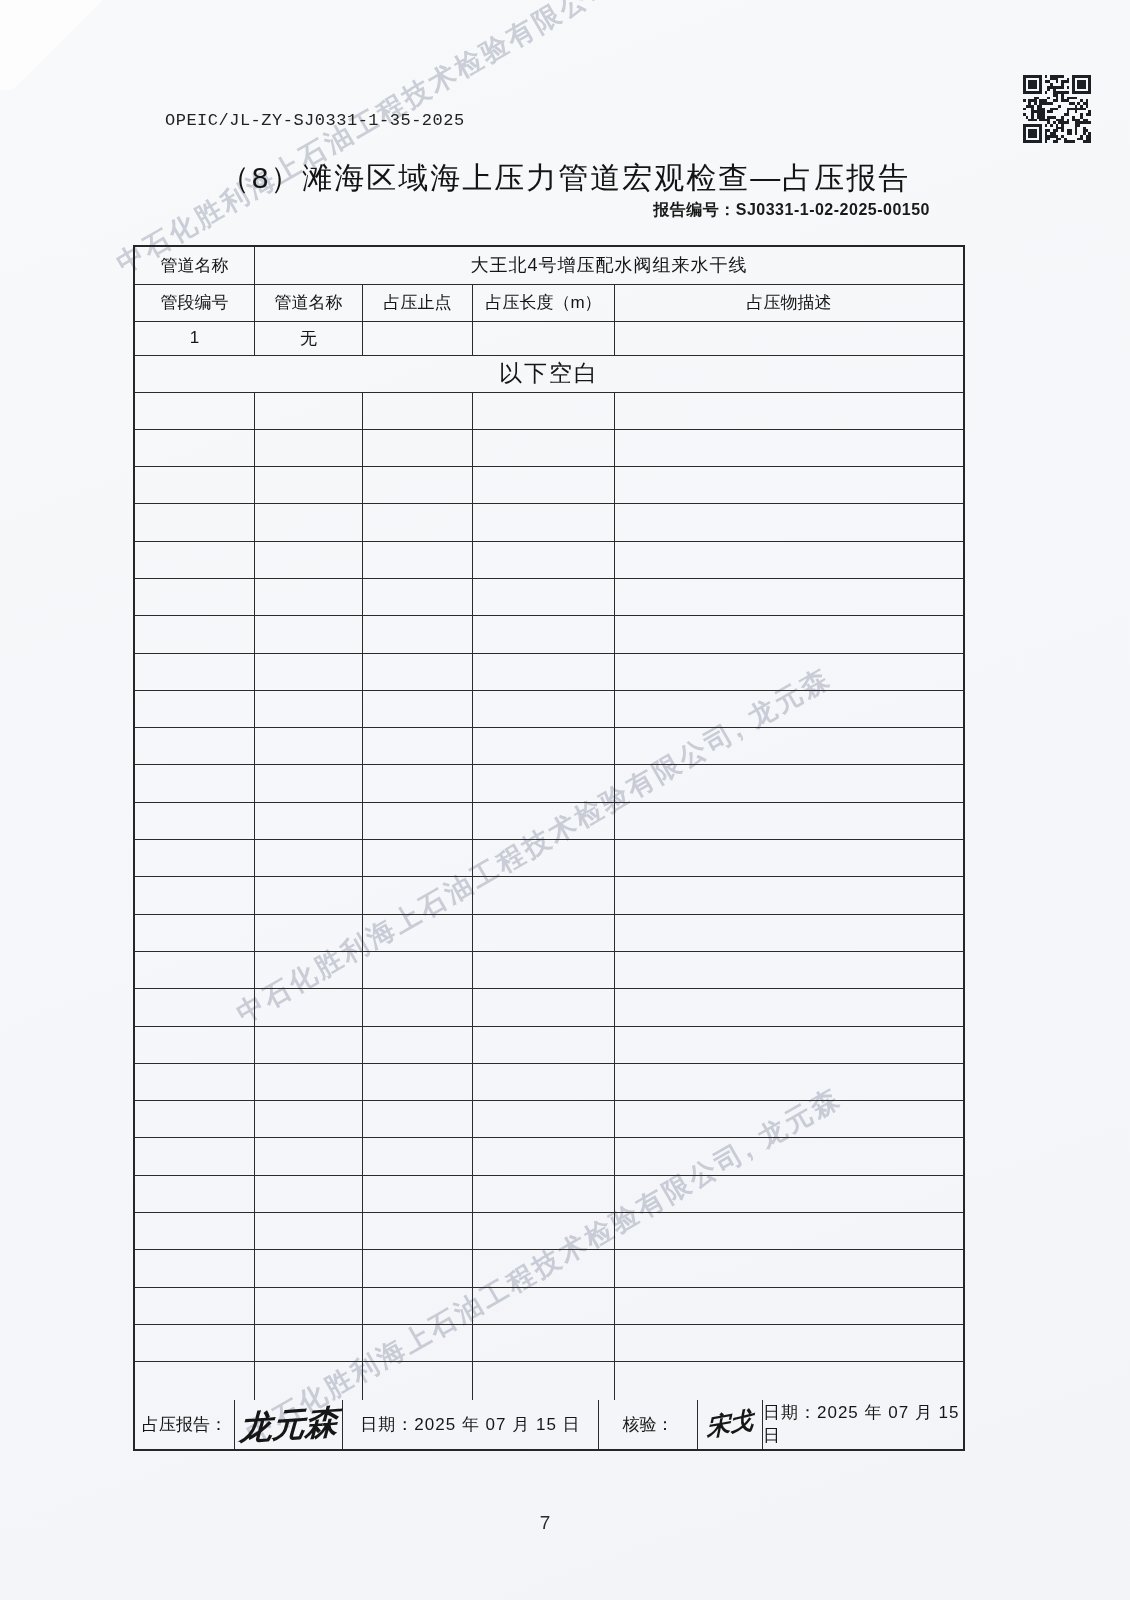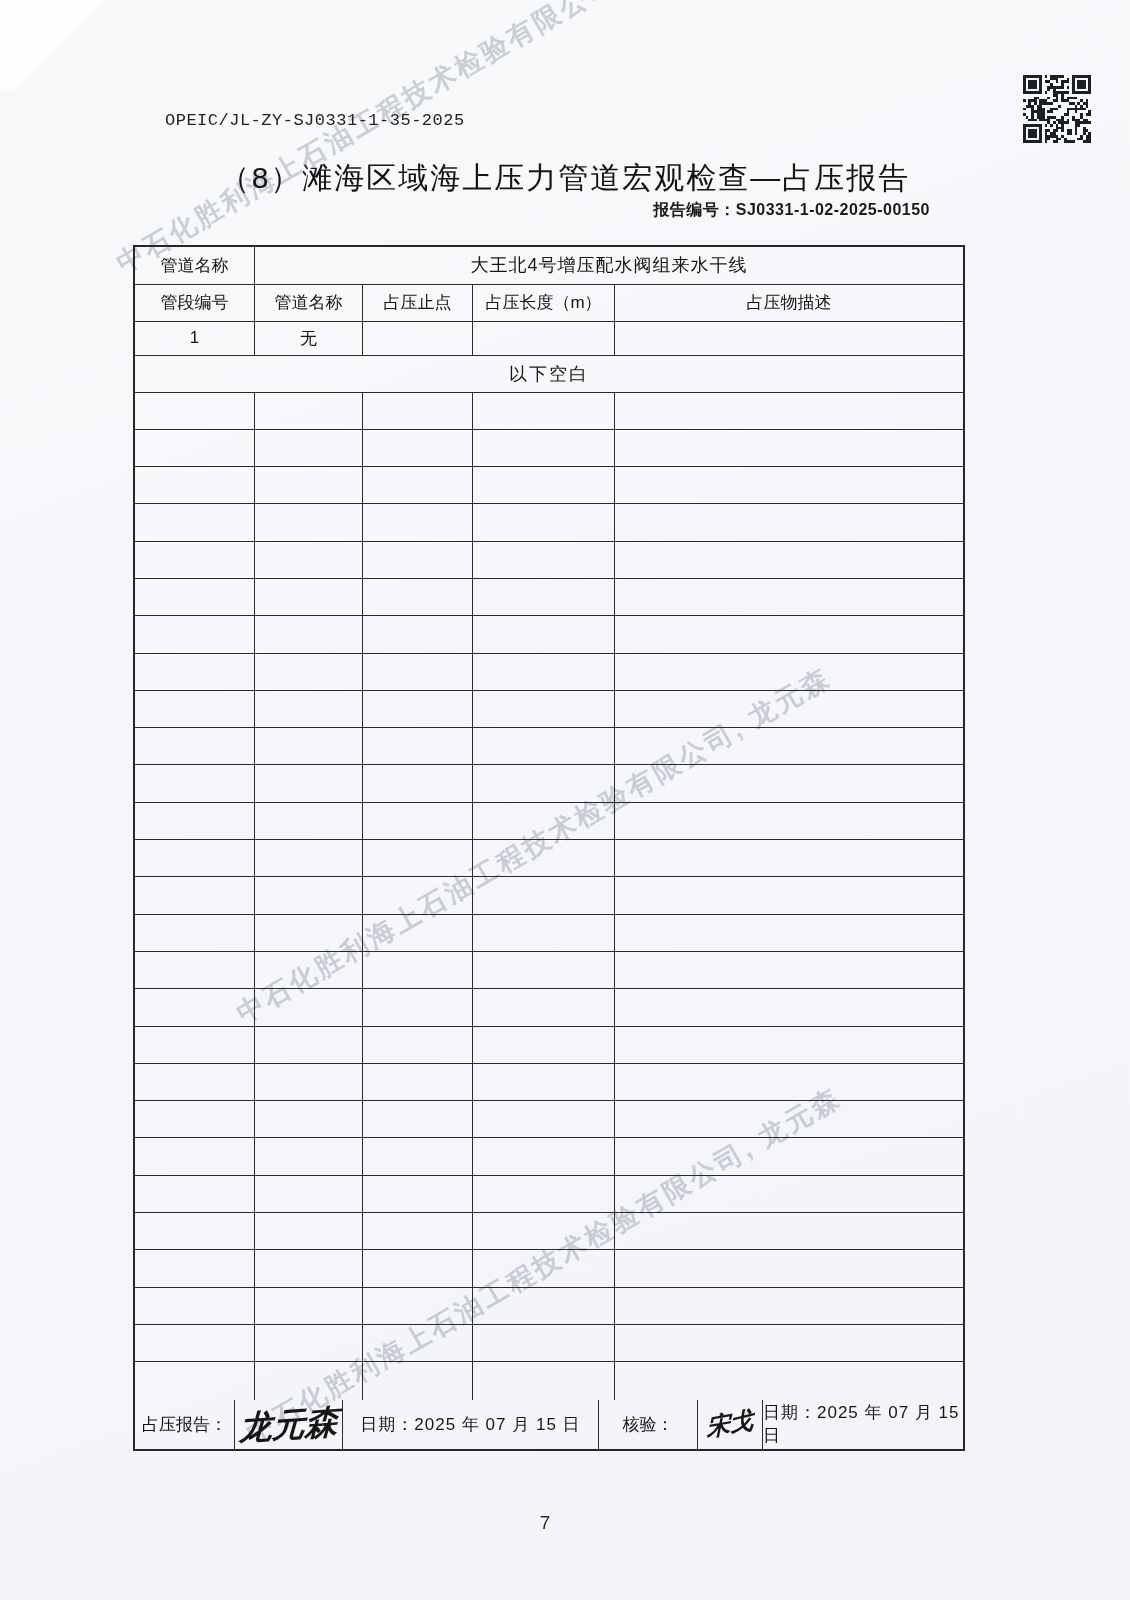--- a/index.html
+++ b/index.html
@@ -43,21 +43,21 @@
   .r3{height:33.5px;}
   .r4{height:37px;}
   .erow{height:37.3px;}
   .rsig{height:49px;}
   .c1{width:120px;}
   .c2{width:108px;}
   .c3{width:110px;}
   .c4{width:142px;}
   .c5{flex:1;}
   .vname{flex:1;font-size:18px;letter-spacing:1px;}
-  .blank-note{flex:1;font-size:18px;letter-spacing:2px;}
+  .blank-note{flex:1;font-size:23px;letter-spacing:2px;}
   .s1{width:100px;}
   .s2{width:108px;}
   .s3{width:256px;}
   .s4{width:99px;font-family:Liberation Serif, serif;}
   .s5{width:65px;}
   .s6{flex:1;}
   .sig{font-style:italic;font-weight:bold;transform:rotate(-4deg) skewX(-6deg);}
   .sig-big{font-size:33px;line-height:1;}
   .sig-small{font-size:24px;line-height:1;transform:rotate(-10deg) skewX(-8deg);}
   .date-cell{letter-spacing:1px;}

